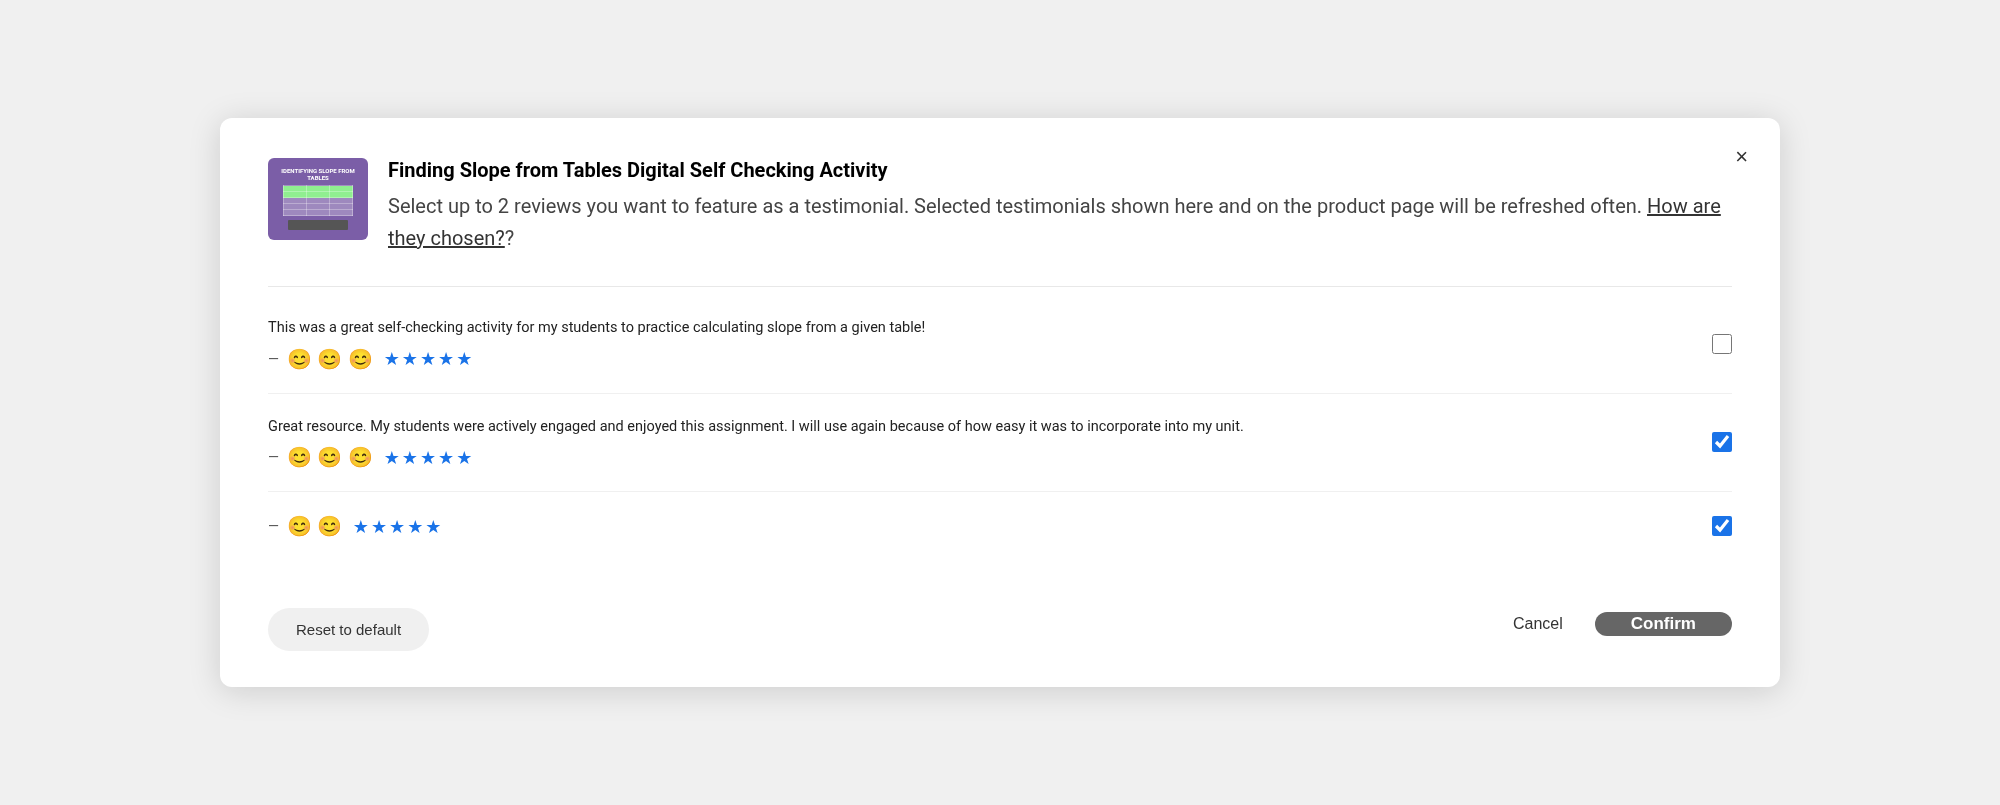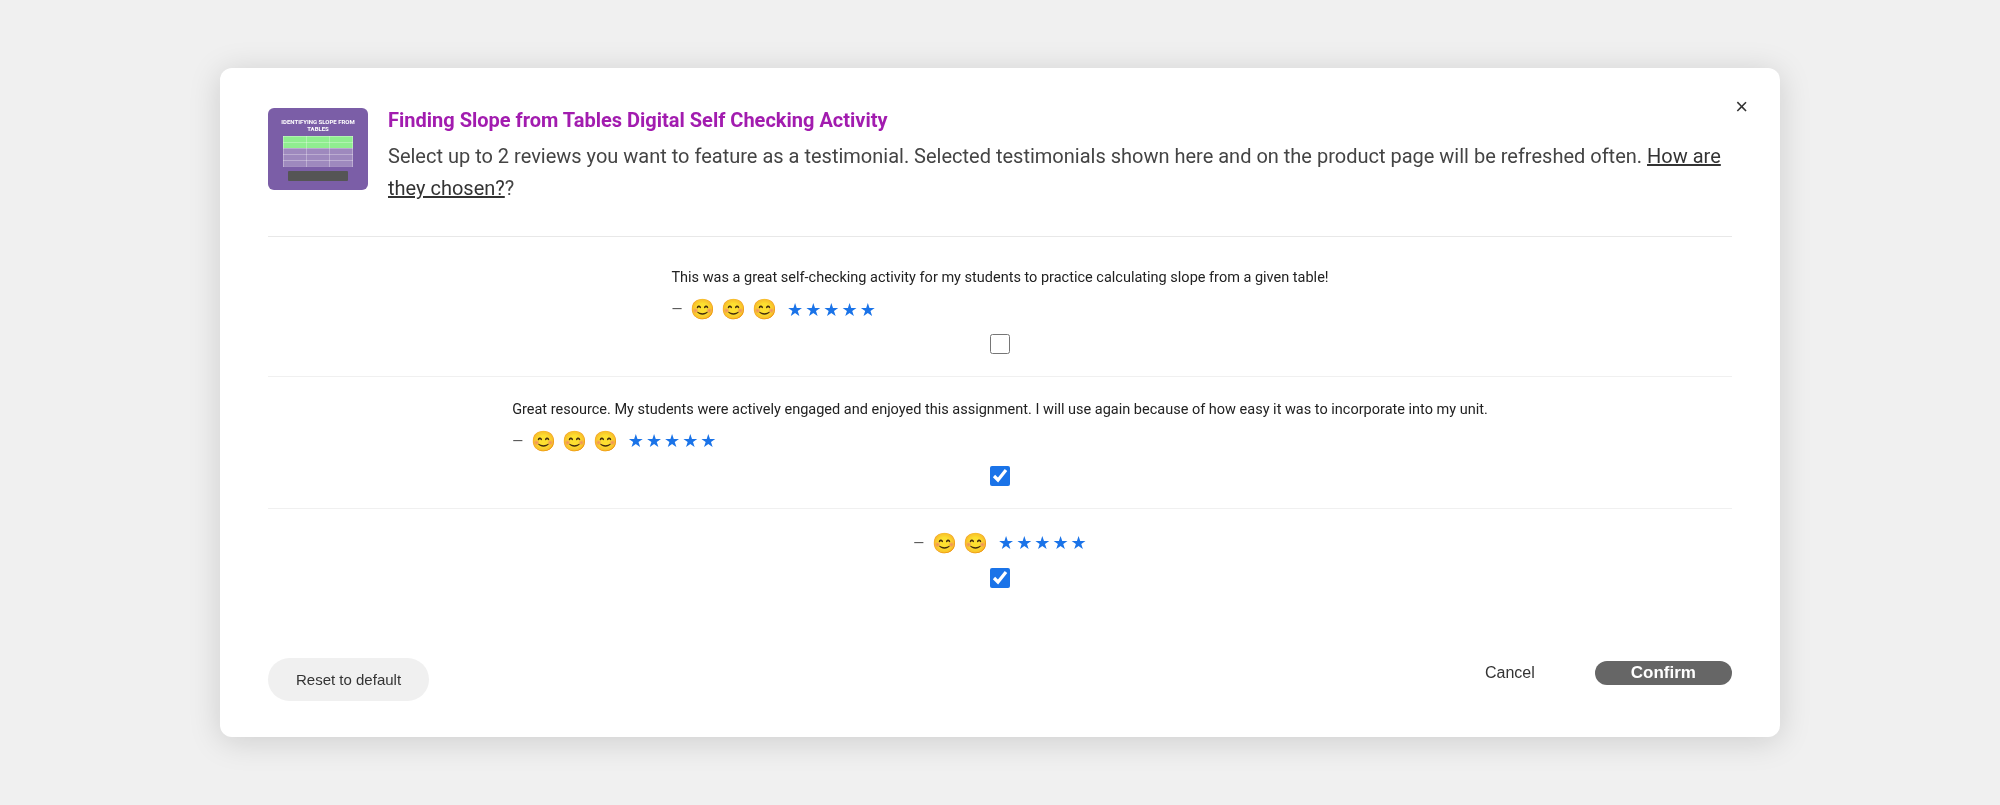--- a/index.html
+++ b/index.html
@@ -78,21 +78,21 @@
       margin-top: 4px;
       width: 60px;
       height: 10px;
       background: #555;
       border-radius: 1px;
     }
     .header-text { flex: 1; }
     .product-title {
       font-size: 20px;
       font-weight: 700;
-      color: #a21caf;
+      color: #000000;
       margin-bottom: 8px;
     }
     .product-desc {
       font-size: 20px;
       color: #444;
       line-height: 1.6;
     }
     .product-desc a {
       color: #333;
       text-decoration: underline;
@@ -105,21 +105,20 @@
     .reviews-list {
       margin-top: 8px;
     }
     .review-item {
       display: flex;
       align-items: center;
       justify-content: space-between;
       padding: 22px 0;
       border-bottom: 1px solid #f0f0f0;
       gap: 13px;
-      flex-direction: column;
     }
     .review-content {
       flex: 1;
     }
     .review-text {
       font-size: 14.5px;
       color: #222;
       margin-bottom: 8px;
       line-height: 1.5;
     }
@@ -171,21 +170,21 @@
       padding: 13px 28px;
       font-size: 15px;
       font-weight: 500;
       color: #333;
       cursor: pointer;
       margin-top: 12px;
     }
     .footer-right {
       display: flex;
       align-items: center;
-      gap: 44px;
+      gap: 16px;
     }
     .cancel-btn {
       background: none;
       border: none;
       font-size: 16px;
       color: #333;
       cursor: pointer;
       font-weight: 400;
       padding: 8px 16px;
     }

